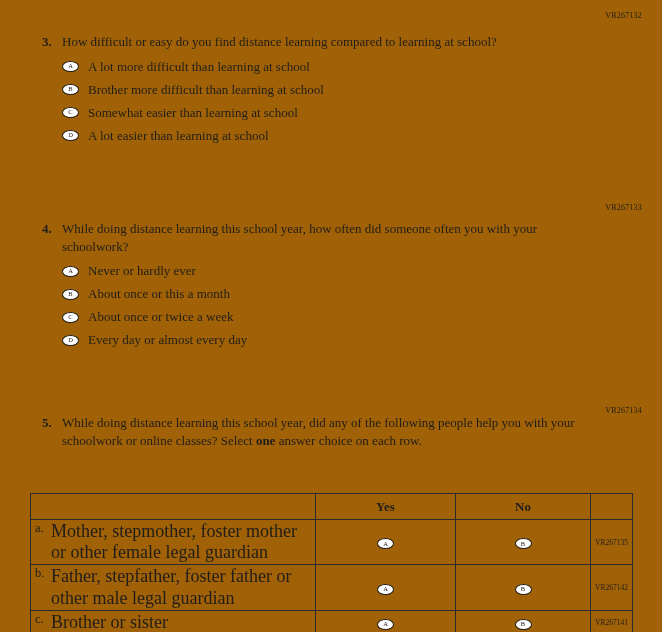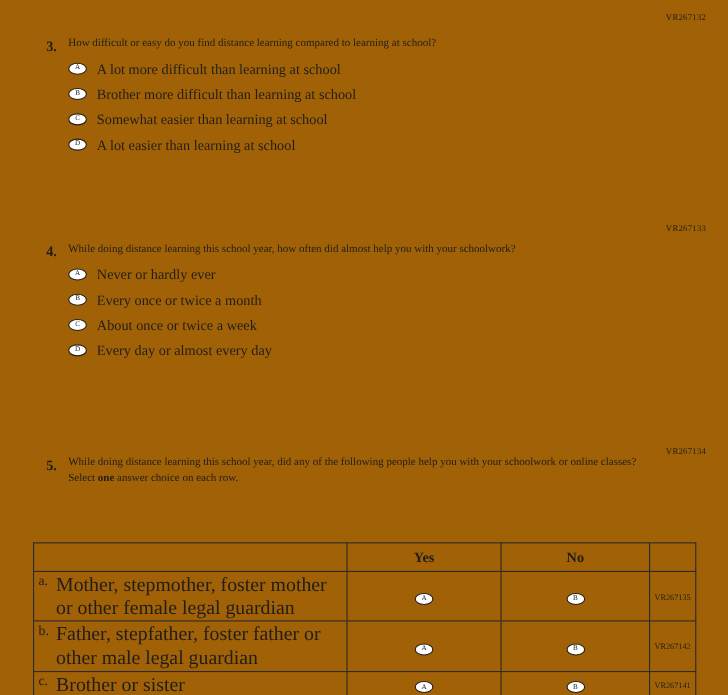--- a/index.html
+++ b/index.html
@@ -16,21 +16,21 @@
     right:20px;
     font-size:8px;
     letter-spacing:0.2px;
     color:#211d18;
     font-family:"Liberation Serif", serif;
   }
   .question { position:absolute; left:42px; }
   .q-row { display:flex; align-items:flex-start; }
   .q-number { font-weight:bold; font-size:13px; width:20px; flex:0 0 20px; line-height:1.35; }
   .q-body { width:540px; }
-  .q-text { font-size:10px; line-height:1.35; }
+  .q-text { font-size:13px; line-height:1.35; }
   .options { margin-top:8px; }
   .option { display:flex; align-items:center; margin-bottom:7px; height:16px; }
   .oval {
     width:17px; height:11px;
     border:1px solid #211d18;
     border-radius:50%;
     display:inline-flex;
     align-items:center; justify-content:center;
     flex:0 0 17px;
     margin-right:9px;
@@ -104,33 +104,33 @@
           </div>
         </div>
       </div>
     </div>
   </div>
 
   <div class="question" style="top:220px;">
     <div class="q-row">
       <span class="q-number">4.</span>
       <div class="q-body">
-        <div class="q-text" style="width:520px;">While doing distance learning this school year, how often did almost help you with your schoolwork?</div>
+        <div class="q-text" style="width:520px;">While doing distance learning this school year, how often did someone often you with your schoolwork?</div>
         <div class="options">
           <div class="option">
             <span class="oval">
                 <span class="oval-letter">A</span>
               </span>
             <span class="option-label">Never or hardly ever</span>
           </div>
           <div class="option">
             <span class="oval">
                 <span class="oval-letter">B</span>
               </span>
-            <span class="option-label">Every once or twice a month</span>
+            <span class="option-label">About once or this a month</span>
           </div>
           <div class="option">
             <span class="oval">
                 <span class="oval-letter">C</span>
               </span>
             <span class="option-label">About once or twice a week</span>
           </div>
           <div class="option">
             <span class="oval">
                 <span class="oval-letter">D</span>

